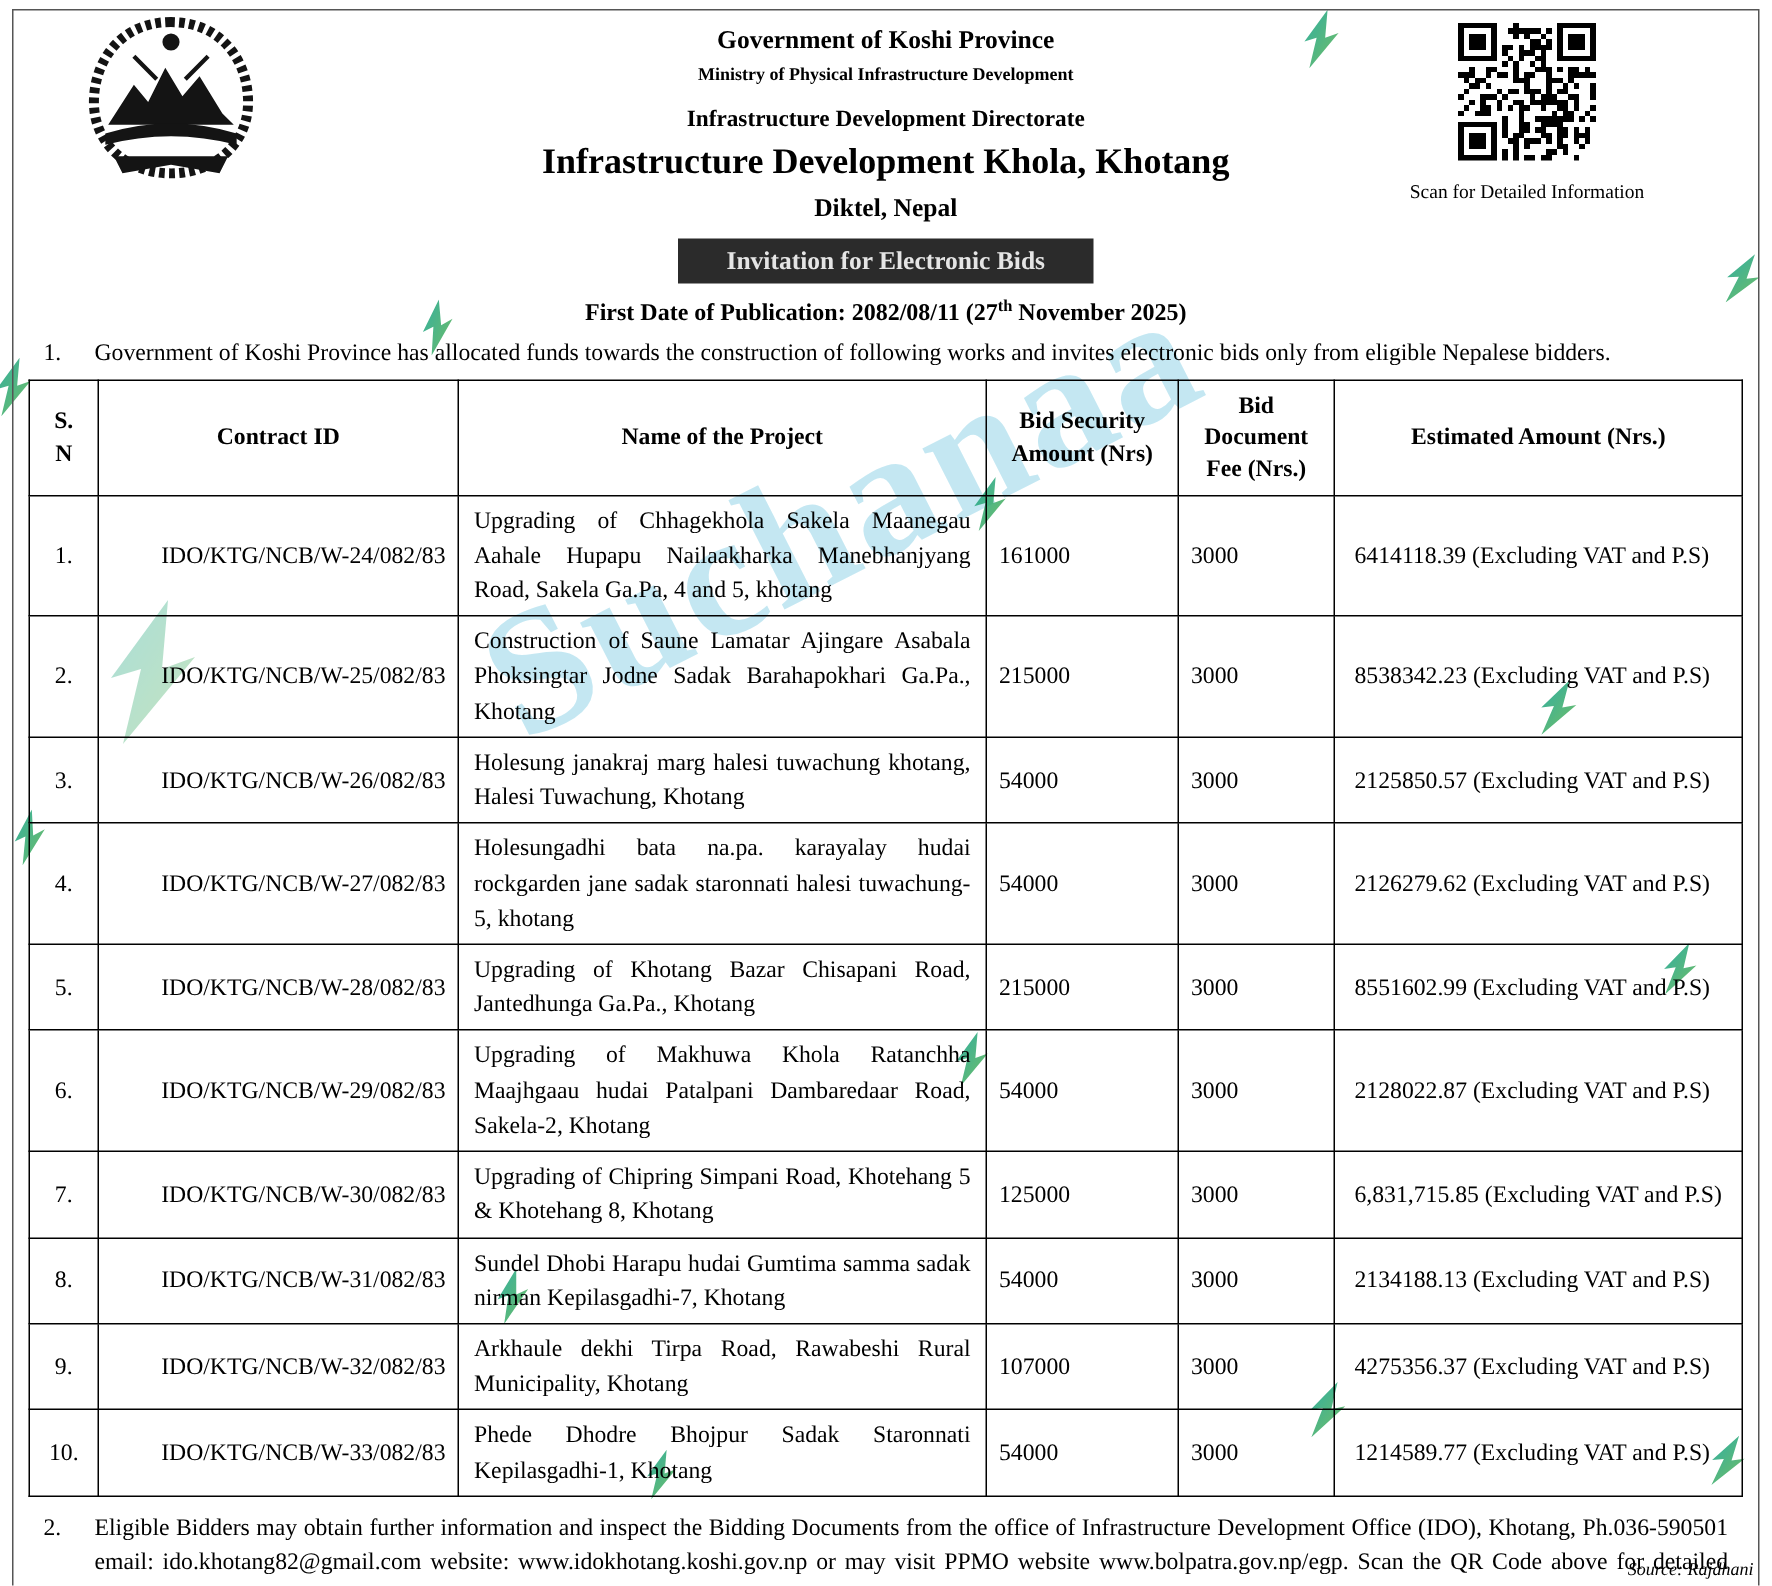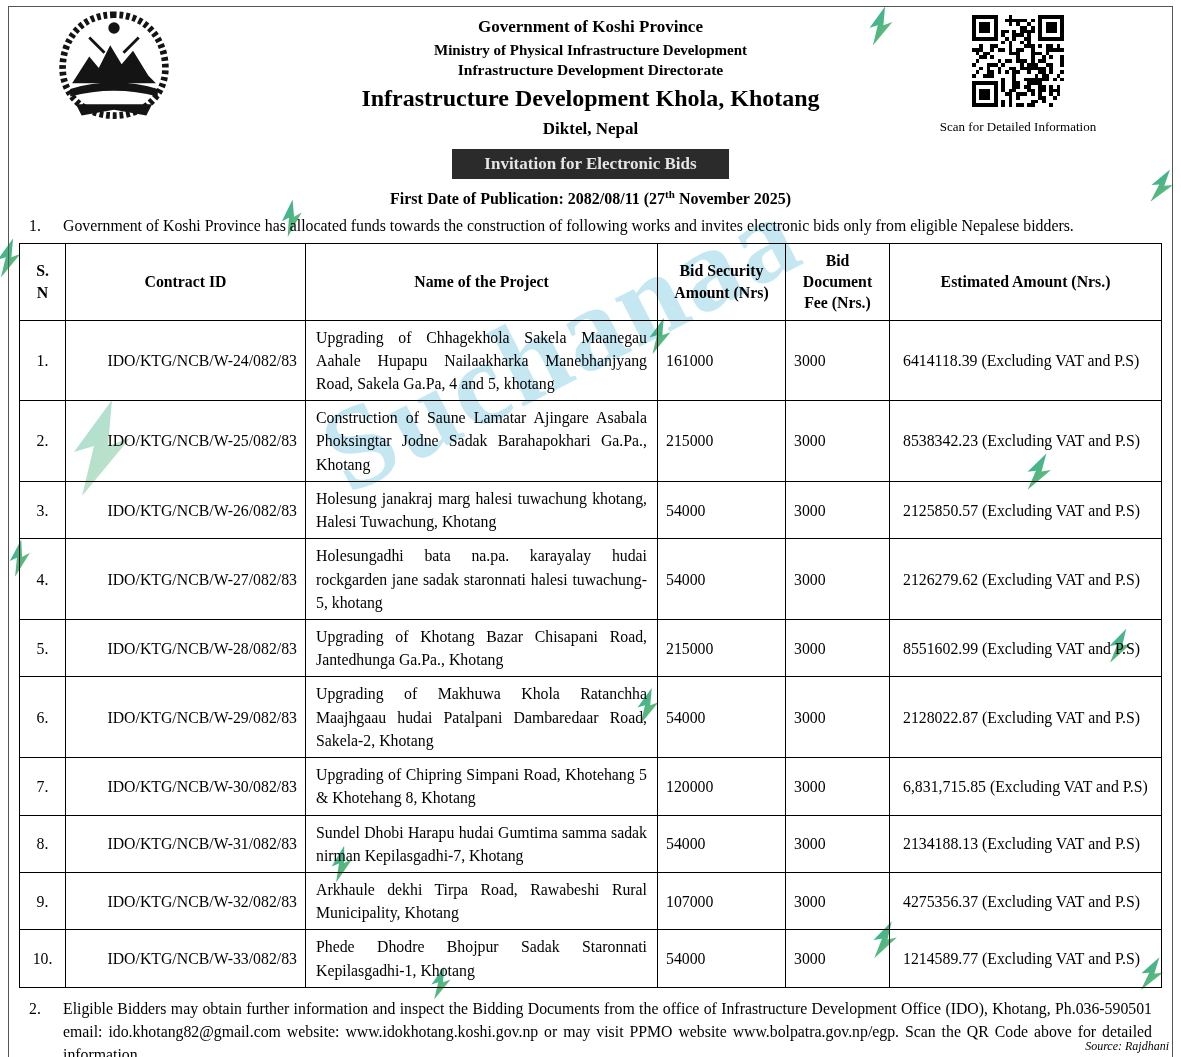--- a/index.html
+++ b/index.html
@@ -26,21 +26,21 @@
     border:1.5px solid #555;
   }
 
   
   .header { position:relative; text-align:center; padding-top:10px; }
   .emblem  { position:absolute; left:42px; top:2px; }
   .qr-block{ position:absolute; right:60px; top:8px; width:188px; text-align:center; }
   .qr-code { display:inline-block; line-height:0; }
   .qr-caption { font-size:13px; margin-top:8px; }
   .h-line1 { font-size:17px;  font-weight:bold; margin-bottom:5px;text-align:center; }
-  .h-line2 { font-size:15px;  font-weight:bold; margin-bottom:2px; }
+  .h-line2 { font-size:12px;  font-weight:bold; margin-bottom:14px; }
   .h-line3 { font-size:15.5px;font-weight:bold; margin-bottom:6px; }
   .h-office{ font-size:24px;  font-weight:bold; margin-bottom:7px; }
   .h-loc   { font-size:17px;  font-weight:bold; }
   .banner {
     display:inline-block; background:#2b2b2b; color:#e5e5e5;
     font-size:17px; font-weight:bold; padding:5px 32px; margin-top:10px;text-align:center;
   }
   .pub { font-weight:bold; font-size:16px; margin-top:9px; }
   .pub sup { font-size:11px; }
 
@@ -444,21 +444,21 @@
           <td class="c1">IDO/KTG/NCB/W-29/082/83</td>
           <td class="c2">Upgrading of Makhuwa Khola Ratanchha Maajhgaau hudai Patalpani Dambaredaar Road, Sakela-2, Khotang</td>
           <td class="c3">54000</td>
           <td class="c4">3000</td>
           <td class="c5">2128022.87 (Excluding VAT and P.S)</td>
         </tr>
         <tr>
           <td class="c0">7.</td>
           <td class="c1">IDO/KTG/NCB/W-30/082/83</td>
           <td class="c2">Upgrading of Chipring Simpani Road, Khotehang 5 &amp; Khotehang 8, Khotang</td>
-          <td class="c3">120000</td>
+          <td class="c3">125000</td>
           <td class="c4">3000</td>
           <td class="c5">6,831,715.85 (Excluding VAT and P.S)</td>
         </tr>
         <tr>
           <td class="c0">8.</td>
           <td class="c1">IDO/KTG/NCB/W-31/082/83</td>
           <td class="c2">Sundel Dhobi Harapu hudai Gumtima samma sadak nirman Kepilasgadhi-7, Khotang</td>
           <td class="c3">54000</td>
           <td class="c4">3000</td>
           <td class="c5">2134188.13 (Excluding VAT and P.S)</td>

